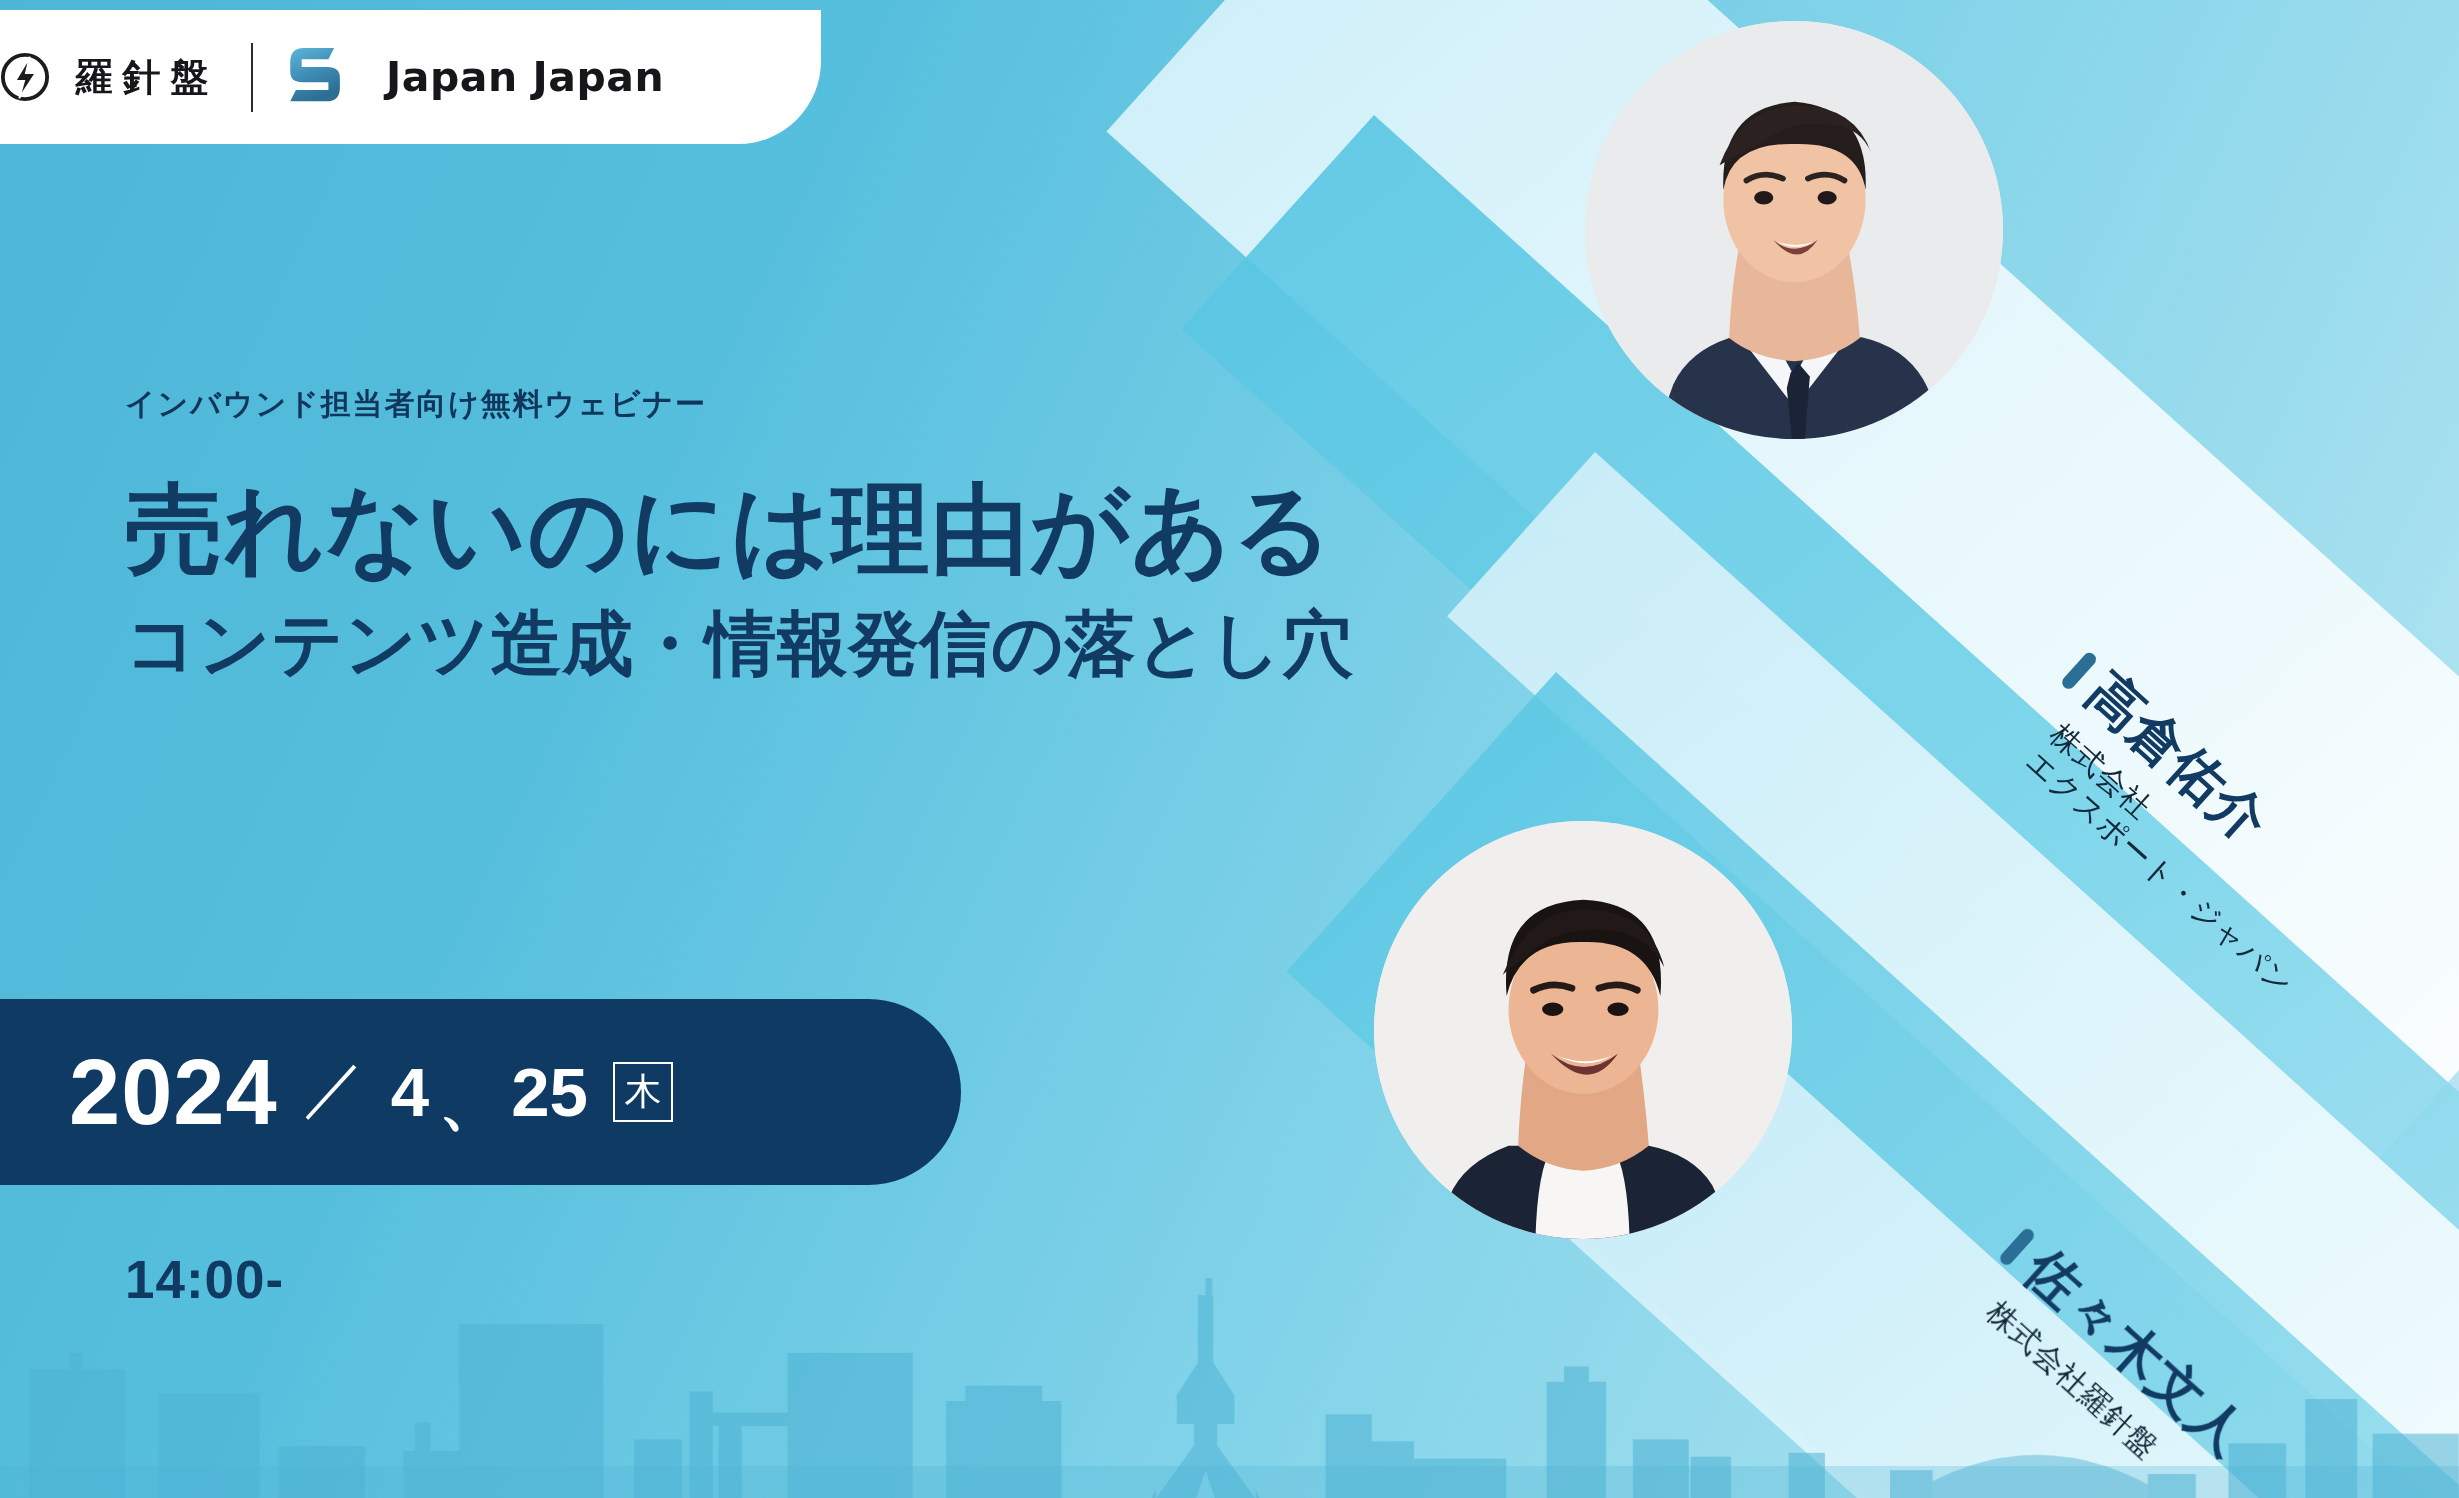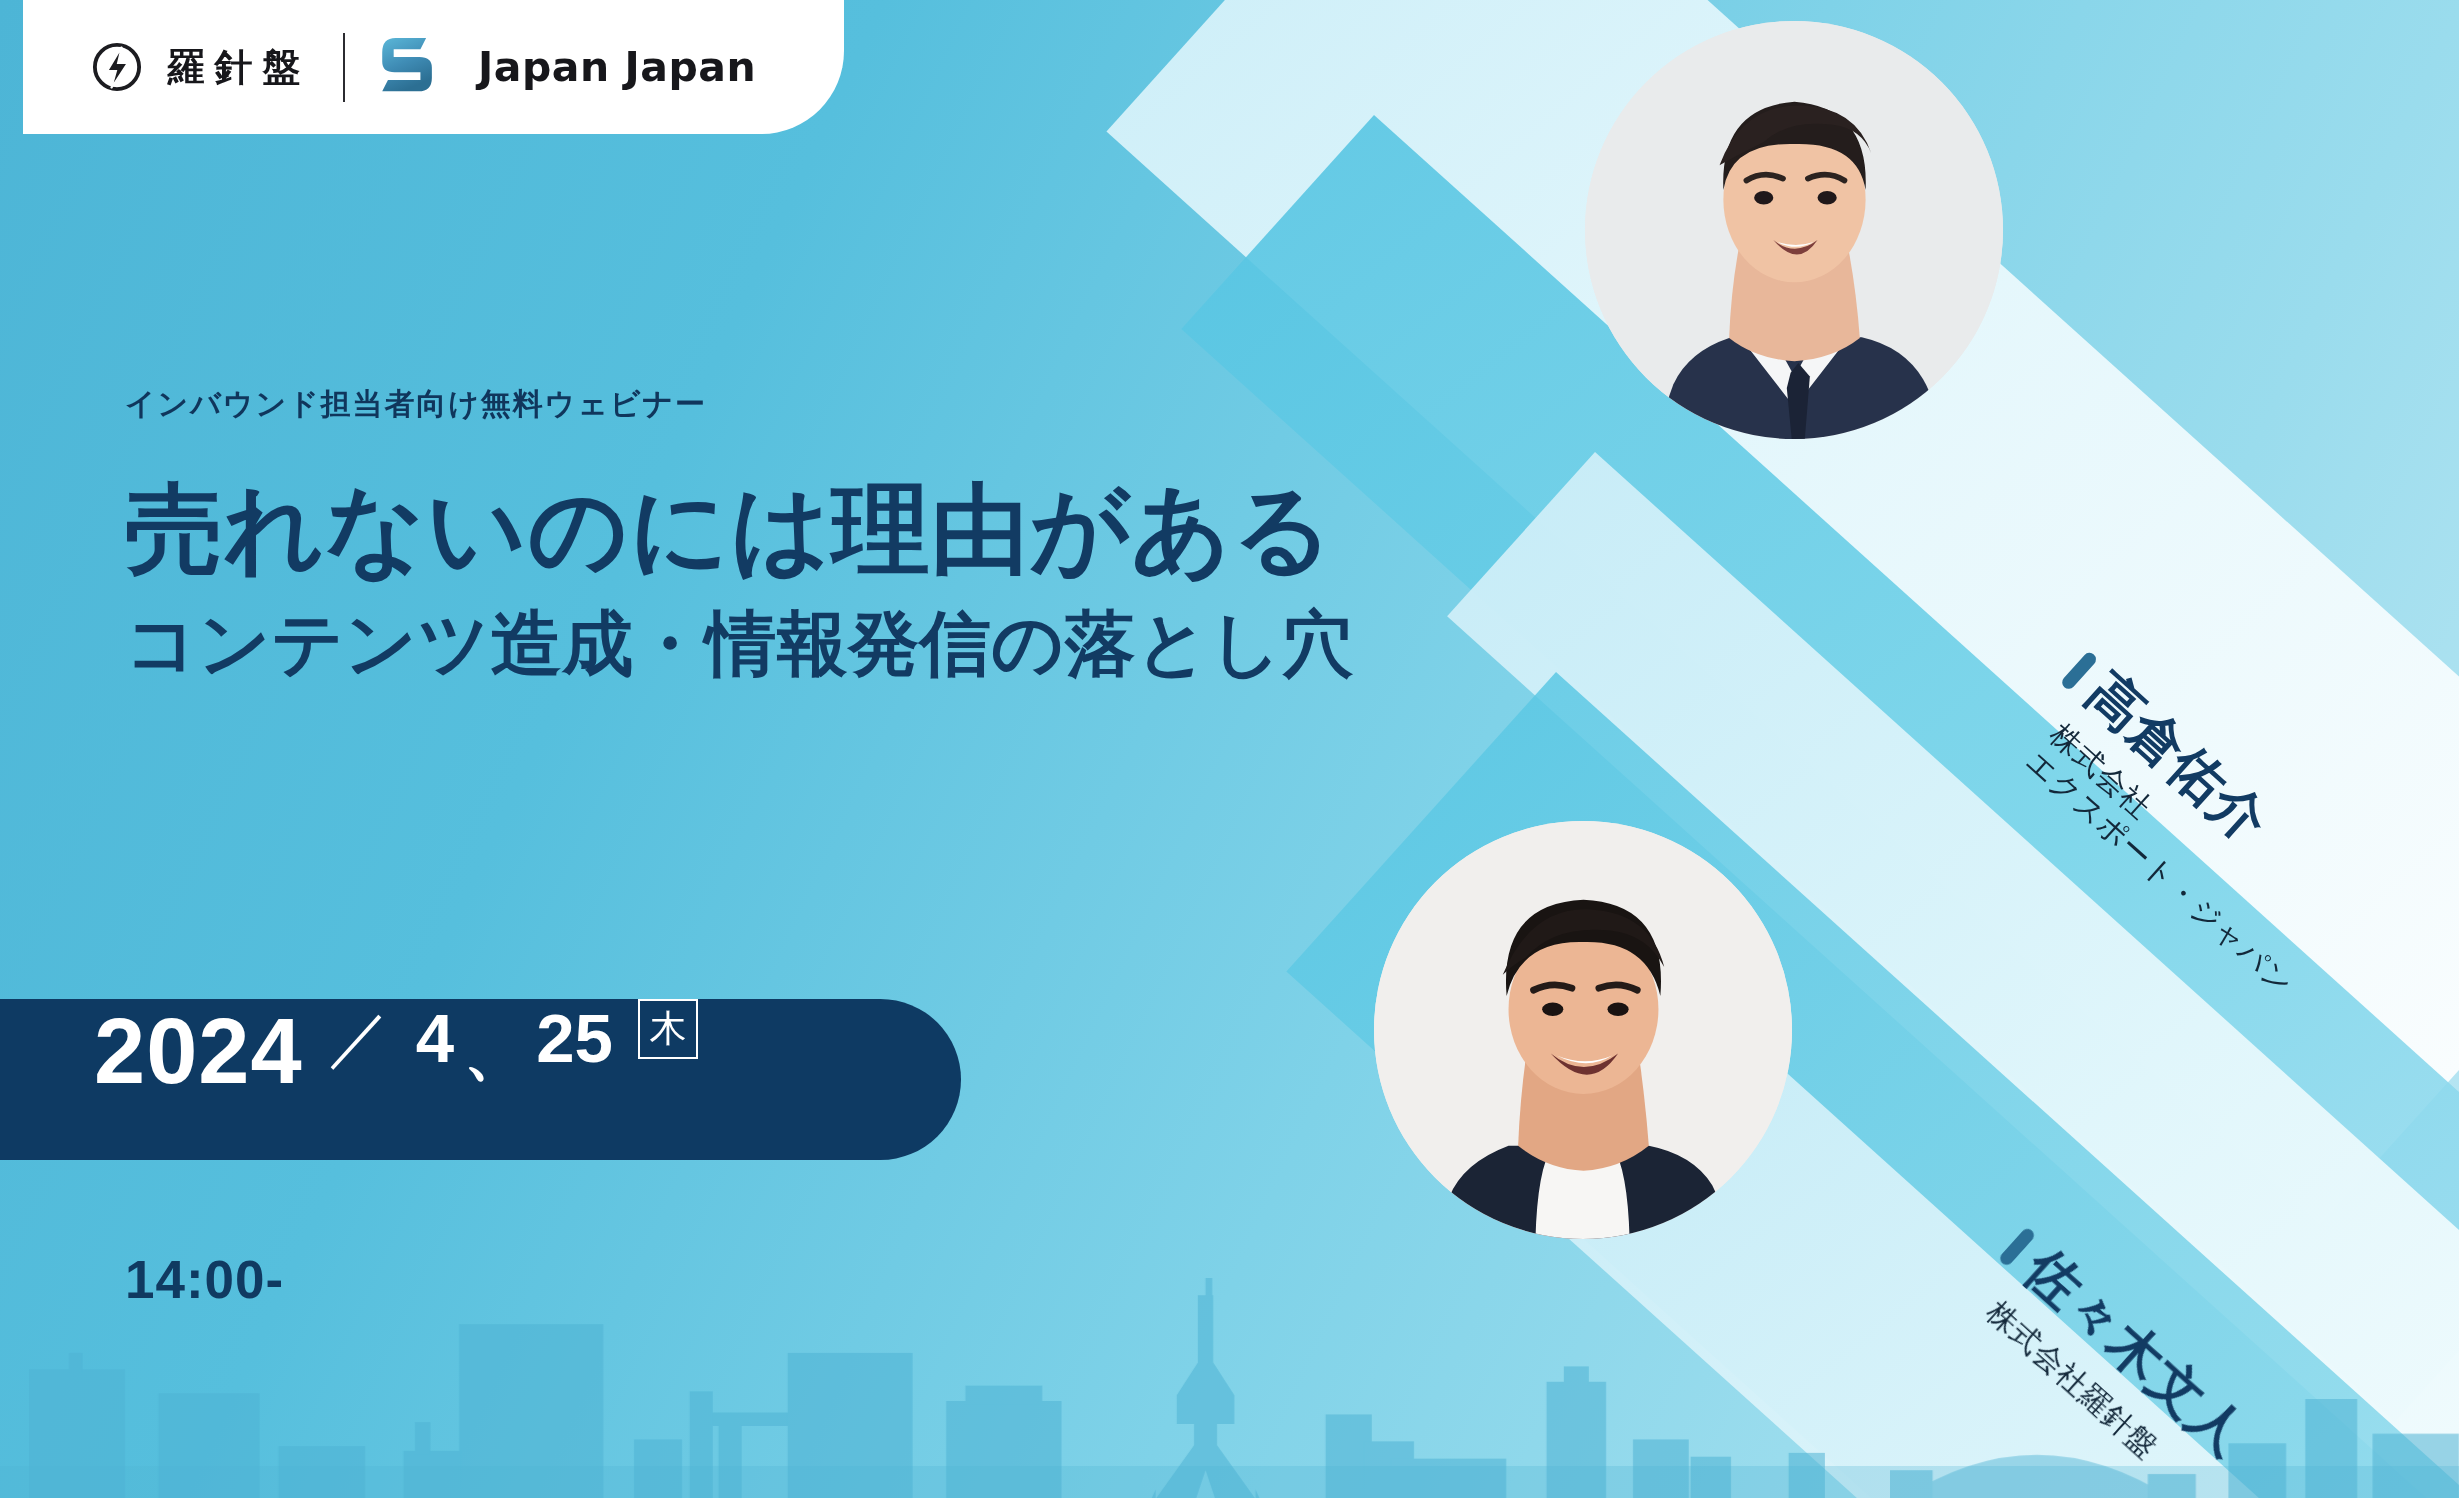--- a/index.html
+++ b/index.html
@@ -53,28 +53,26 @@
   .band-pale3 {
     width:1249px; height:269px;
     background:linear-gradient(100deg,#d2f0f9 0%,#ecfafd 60%,#ffffff 100%);
     top:1038px; left:1748px;
     transform:rotate(42deg);
     opacity:.9;
   }
 
   
   .logo-plate {
-    position:absolute; top:0; left:0;
+    position:absolute; top:10px; left:0;
     width:821px; height:134px;
     background:#ffffff;
     border-bottom-right-radius:83px;
     display:flex; align-items:center;
-    padding-left:69px;
     z-index:40;
-    margin-left:23px;
   }
   .logo-group { display:flex; align-items:center; gap:25px; }
   .rashinban-mark { width:50px; height:50px; flex:0 0 auto; }
   .rashinban-text {
     font-size:38px; font-weight:700; color:#17171b;
     letter-spacing:9.6px; font-family:"DejaVu Sans",sans-serif;
   }
   .logo-divider {
     width:1.9px; height:69px; background:#2b2b30; margin:0 33px;
   }
@@ -103,25 +101,25 @@
   }
   .title-sub {
     margin-top:21px;
     font-size:71px; font-weight:800; color:#123b63;
     letter-spacing:0.5px; line-height:1.1; white-space:nowrap;
   }
 
   
   .date-pill {
     position:absolute; left:0; top:999px;
-    width:961px; height:161px;
+    width:961px; height:186px;
     background:#0e3a63;
     border-top-right-radius:104px; border-bottom-right-radius:104px;
-    display:flex; 
-    padding-left:94px;
+    display:flex; align-items:center;
+    padding-left:69px;
     z-index:30;
   }
   .date-year { font-size:92px; font-weight:800; color:#ffffff; letter-spacing:1px; }
   .date-slash { font-size:63px; font-weight:500; color:#ffffff; margin:0 25px; transform:translateY(-3.8px); }
   .date-month { font-size:69px; font-weight:800; color:#ffffff; }
   .date-comma { font-size:63px; font-weight:800; color:#ffffff; margin:0 9.6px; transform:translateY(9.6px); }
   .date-day { font-size:69px; font-weight:800; color:#ffffff; }
   .date-dow {
     margin-left:25px;
     width:60px; height:60px;

